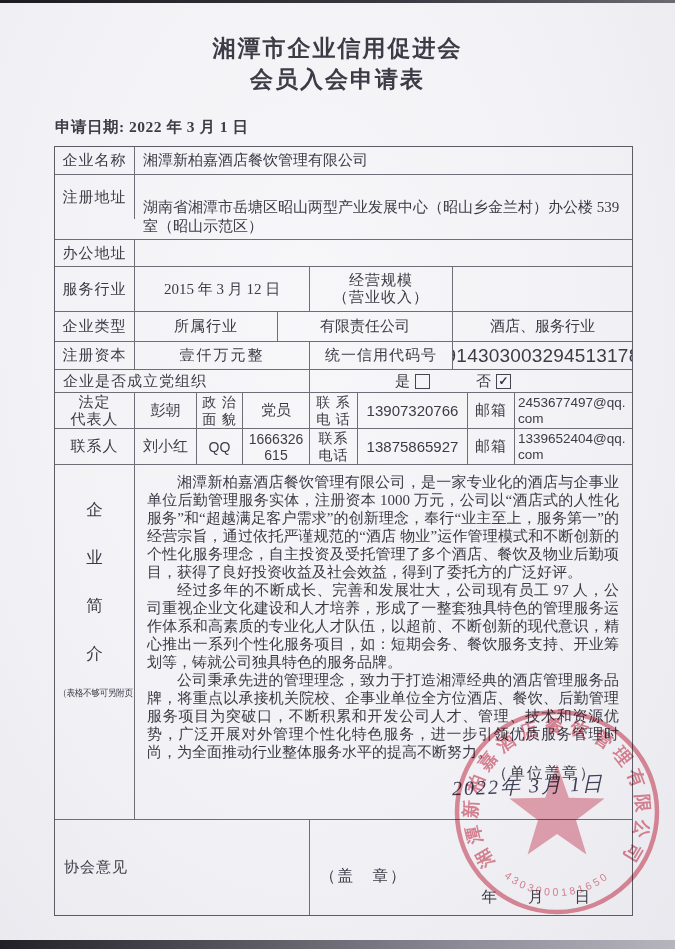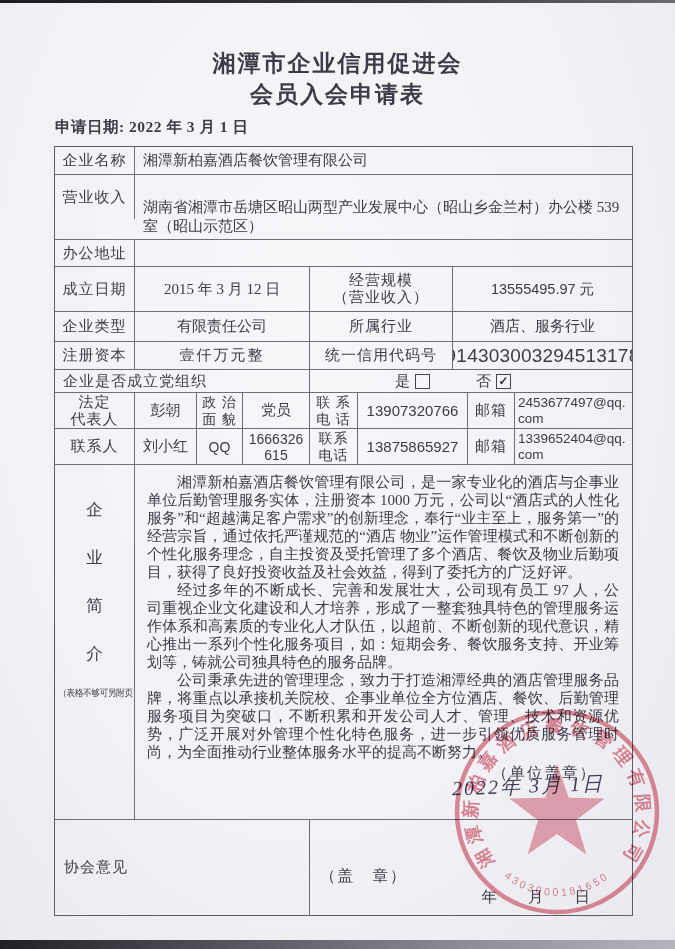--- a/index.html
+++ b/index.html
@@ -17,21 +17,21 @@
     overflow:hidden;
     color:var(--ink);
     font-family:"Liberation Serif","DejaVu Serif",serif;
     background:radial-gradient(ellipse at 45% 35%, #f7f6f9 0%, #f2f1f5 55%, #e9e8ee 100%);
   }
   .edge-top{position:absolute;top:0;left:0;right:0;height:3px;
     background:linear-gradient(to right,#1b1b20,#3a3a42 60%,#6a6a72);}
   .edge-bottom{position:absolute;bottom:0;left:0;right:0;height:9px;
     background:linear-gradient(to right,#202026,#57555e 35%,#8f8d97 70%,#b6b4bd);}
 
-  .title{position:absolute;top:48px;left:0;width:100%;
+  .title{position:absolute;top:33px;left:0;width:100%;
     text-align:center;font-weight:bold;font-size:23px;line-height:31px;letter-spacing:2px;}
   .apply-date{position:absolute;left:55px;top:117px;font-size:15.5px;font-weight:bold;letter-spacing:.5px;}
 
   .tbl{position:absolute;left:54px;top:146px;width:577px;
     border:1.5px solid var(--line-dark);background:transparent;}
   .row{display:flex;border-bottom:1px solid var(--line);}
   .row:last-child{border-bottom:none;}
   .c{box-sizing:border-box;border-right:1px solid var(--line);
     display:flex;align-items:center;justify-content:center;
     font-size:15px;overflow:hidden;}
@@ -96,40 +96,39 @@
   <div class="apply-date">申请日期: 2022 年 3 月 1 日</div>
 
   <div class="tbl">
 
     <div class="row">
       <div class="c lab w80 h27">企业名称</div>
       <div class="c left w497 h27 last">湘潭新柏嘉酒店餐饮管理有限公司</div>
     </div>
 
     <div class="row">
-      <div class="c lab w80 h44">营业收入</div>
+      <div class="c lab w80 h44">注册地址</div>
       <div class="c left addr w497 h44 last">湖南省湘潭市岳塘区昭山两型产业发展中心（昭山乡金兰村）办公楼 539 室（昭山示范区）</div>
     </div>
 
     <div class="row">
       <div class="c lab w80 h26">办公地址</div>
     </div>
 
     <div class="row">
-      <div class="c lab w80 h44">成立日期</div>
+      <div class="c lab w80 h44">服务行业</div>
       <div class="c w175 h44">2015 年 3 月 12 日</div>
       <div class="c lab w143 h44">经营规模
 （营业收入）</div>
-      <div class="c sans w179 h44 last" style="font-size:14.5px">13555495.97 元</div>
     </div>
 
     <div class="row">
       <div class="c lab w80 h29">企业类型</div>
+      <div class="c lab w143 h29">所属行业</div>
       <div class="c w175 h29">有限责任公司</div>
-      <div class="c lab w143 h29">所属行业</div>
       <div class="c w179 h29 last">酒店、服务行业</div>
     </div>
 
     <div class="row">
       <div class="c lab w80 h27">注册资本</div>
       <div class="c w175 h27" style="letter-spacing:2px">壹仟万元整</div>
       <div class="c lab w143 h27">统一信用代码号</div>
       <div class="c sans code w179 h27 last">914303003294513178</div>
     </div>
 

